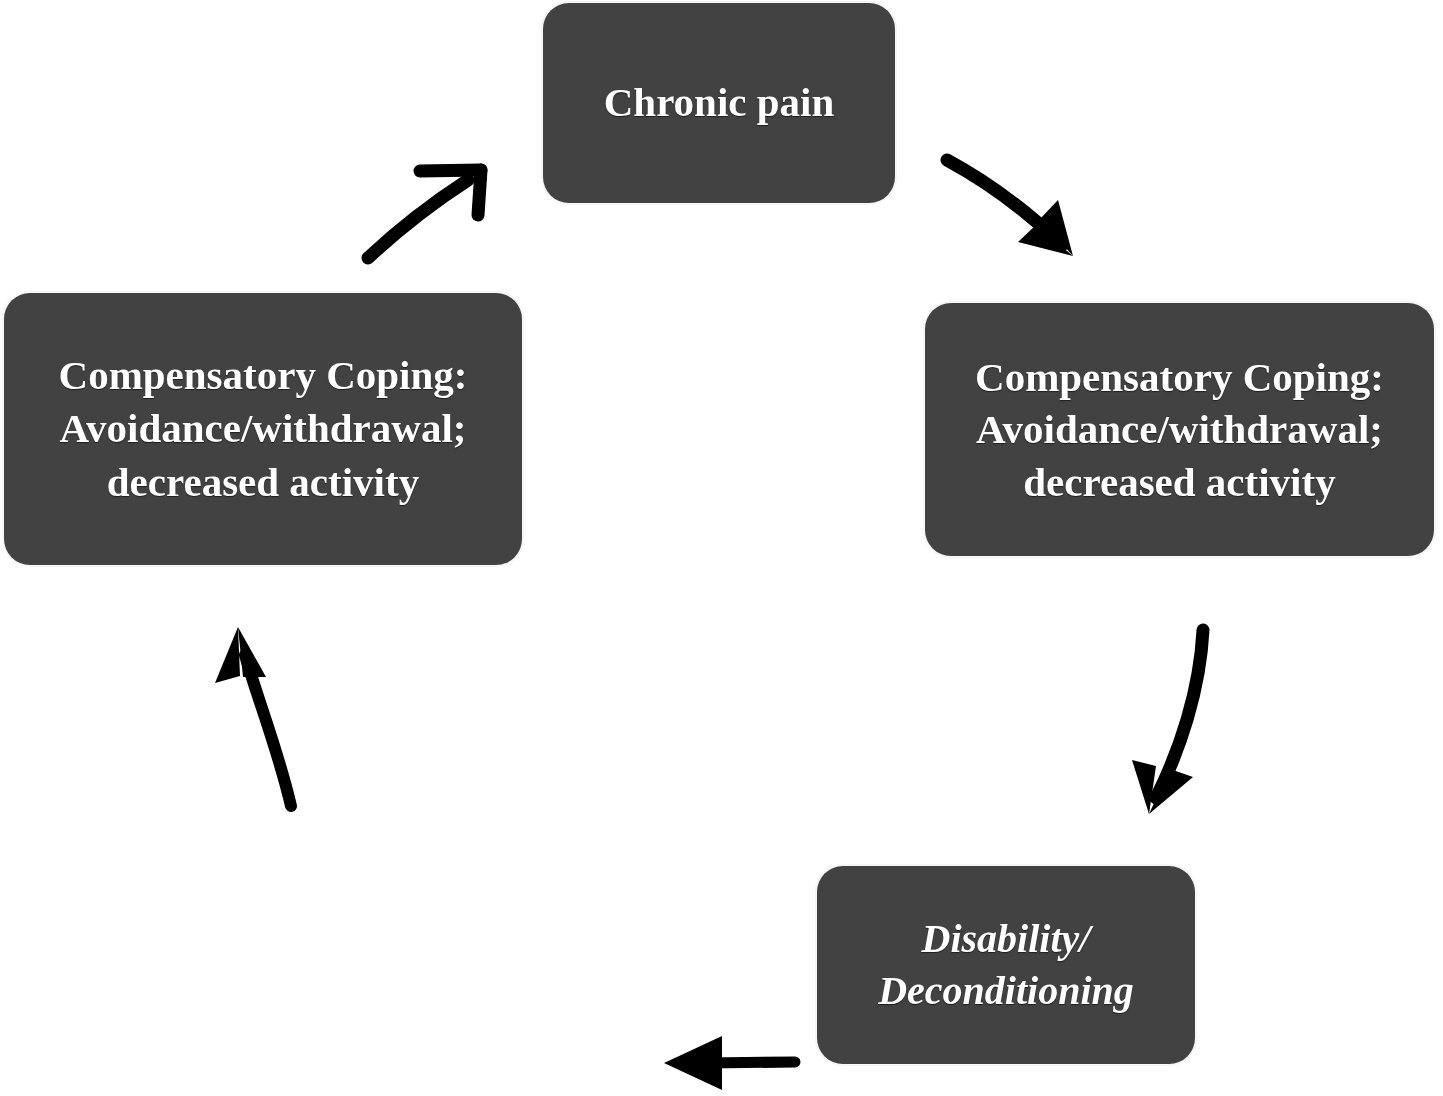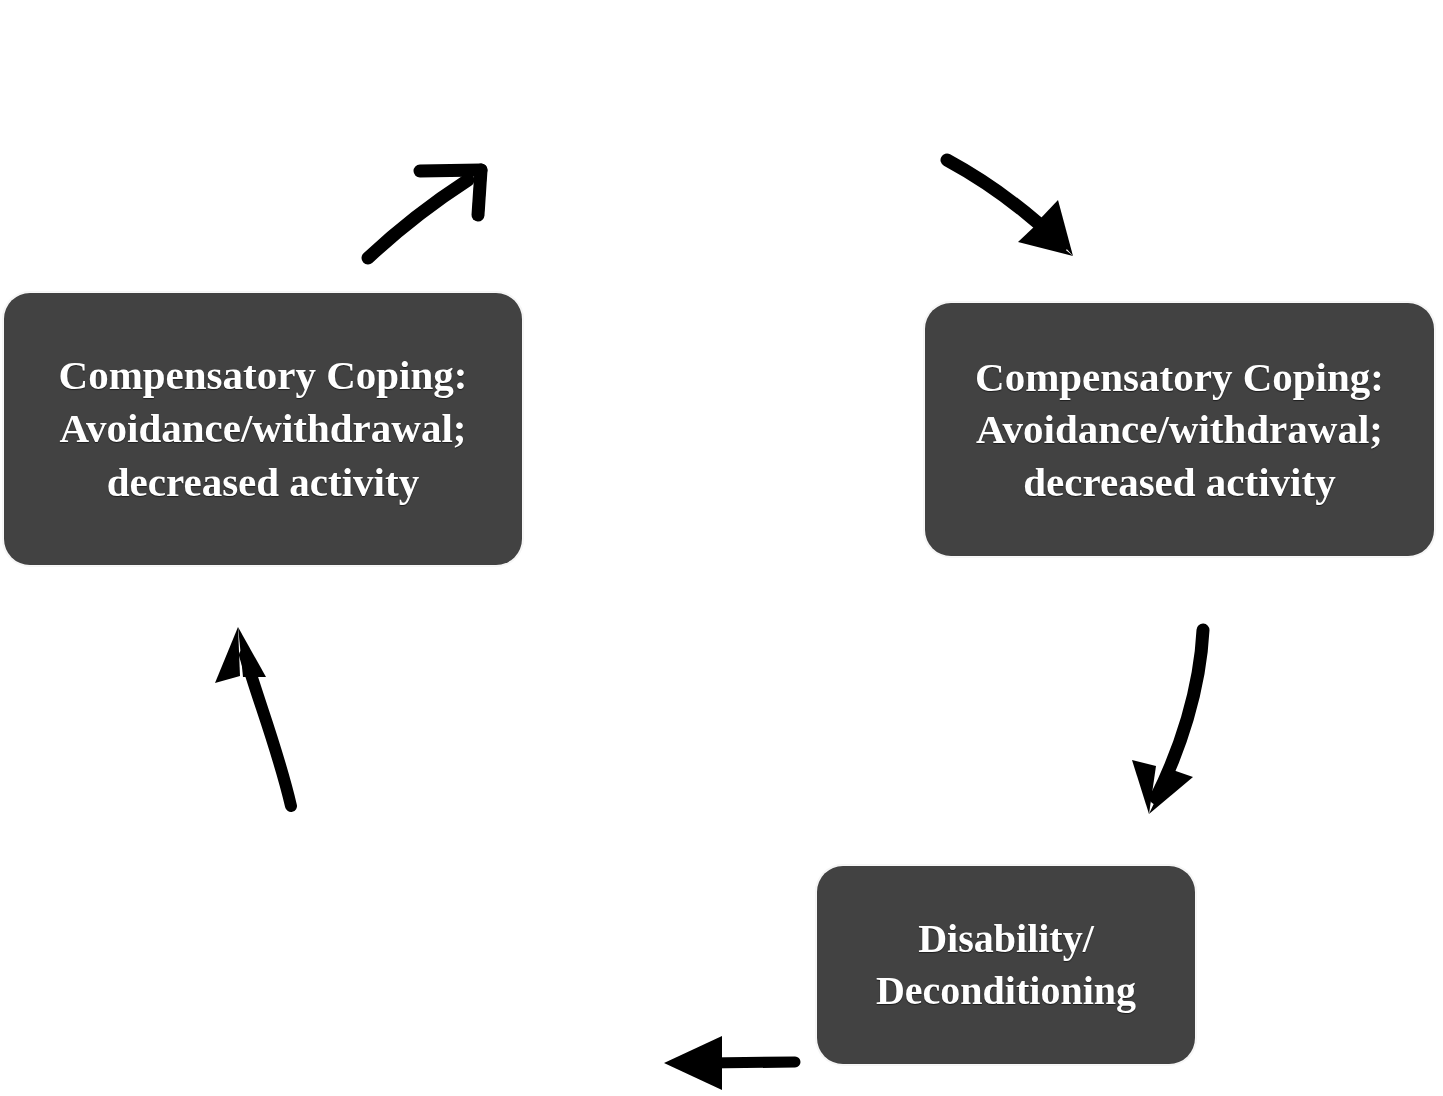--- a/index.html
+++ b/index.html
@@ -51,20 +51,21 @@
   }
   #node-coping-left .txt { line-height: 1.30; }
   #node-coping-right {
     left: 925px; top: 303px; width: 509px; height: 253px;
     font-size: 41px;
   }
   #node-coping-right .txt { line-height: 1.27; }
   #node-disability {
     left: 817px; top: 866px; width: 378px; height: 198px;
     font-size: 40px;
+    font-style: italic;
   }
   #node-disability .txt { line-height: 1.30; }
   #node-distress {
     left: 256px; top: 856px; width: 362px; height: 231px;
     font-size: 40px;
   }
   #node-distress .txt { line-height: 2.05; }
 
   
   #arrows {
@@ -114,20 +115,23 @@
       <path class="arrow-head" d="M 238 627 L 266 677 L 243 677 Z"></path>
     </g>
 
     <g>
       <path class="arrow-stroke" stroke-width="13" d="M 368 258 C 400 228 434 202 468 180"></path>
       <path class="arrow-stroke" stroke-width="13" d="M 481 170 L 420 171"></path>
       <path class="arrow-stroke" stroke-width="13" d="M 481 170 L 478 215"></path>
     </g>
   </svg>
 
+  <div id="node-chronic-pain" class="node">
+    <span class="txt">Chronic pain</span>
+  </div>
 
   <div id="node-coping-right" class="node">
     <span class="txt">Compensatory Coping:
 Avoidance/withdrawal;
 decreased activity</span>
   </div>
 
   <div id="node-disability" class="node">
     <span class="txt">Disability/
 Deconditioning</span>

